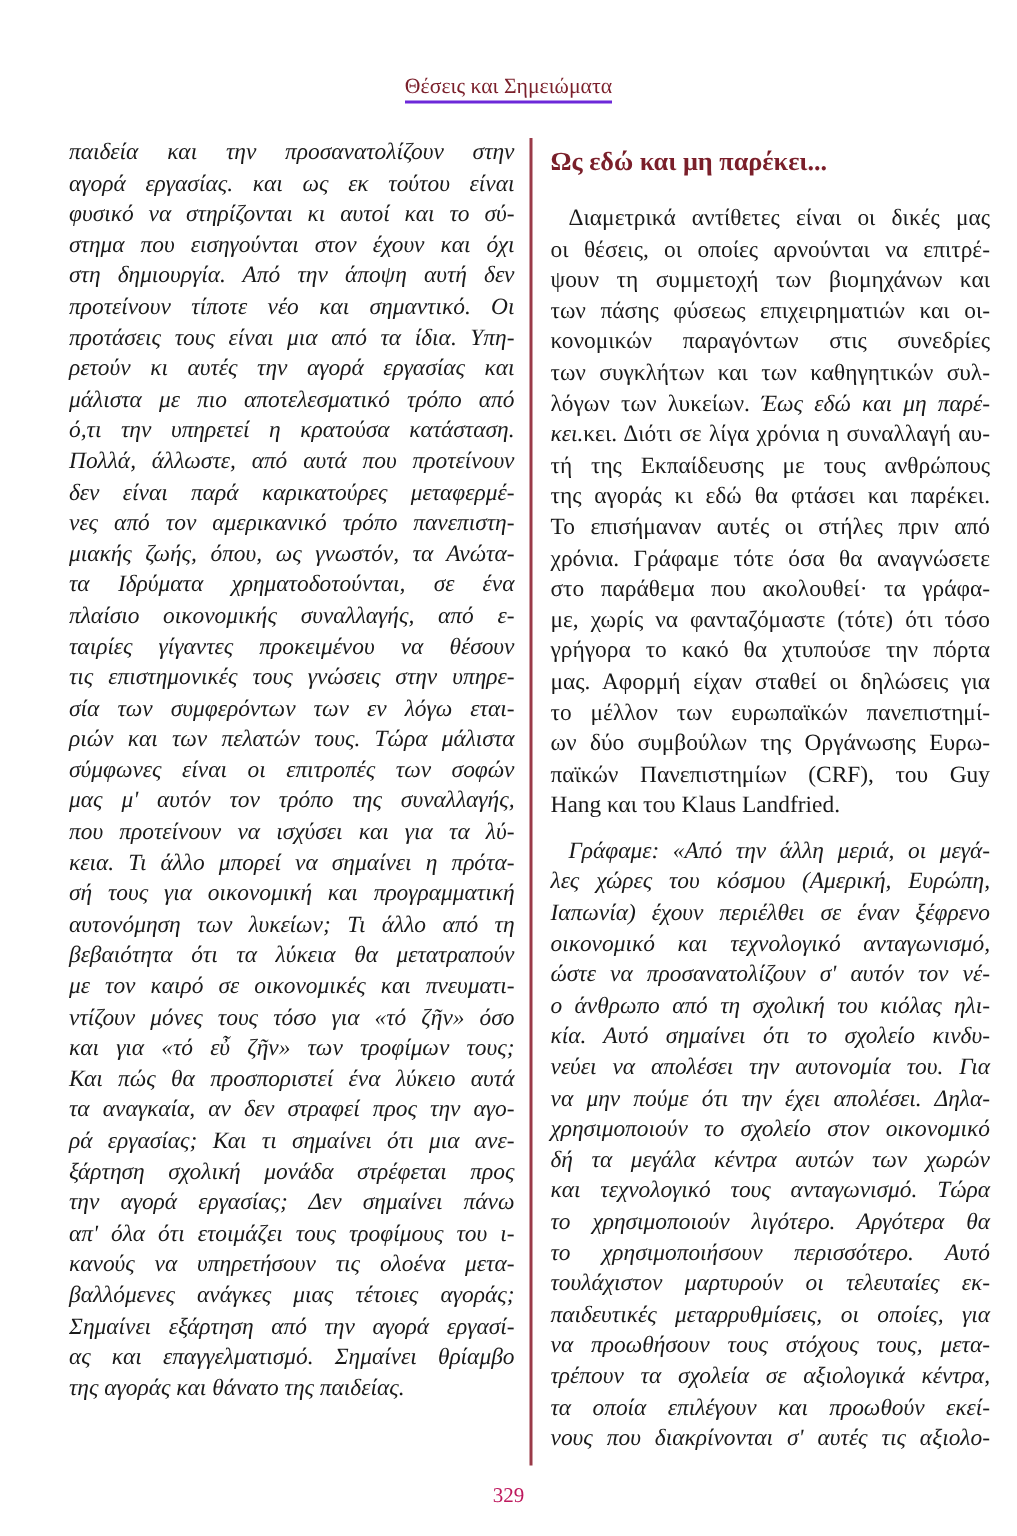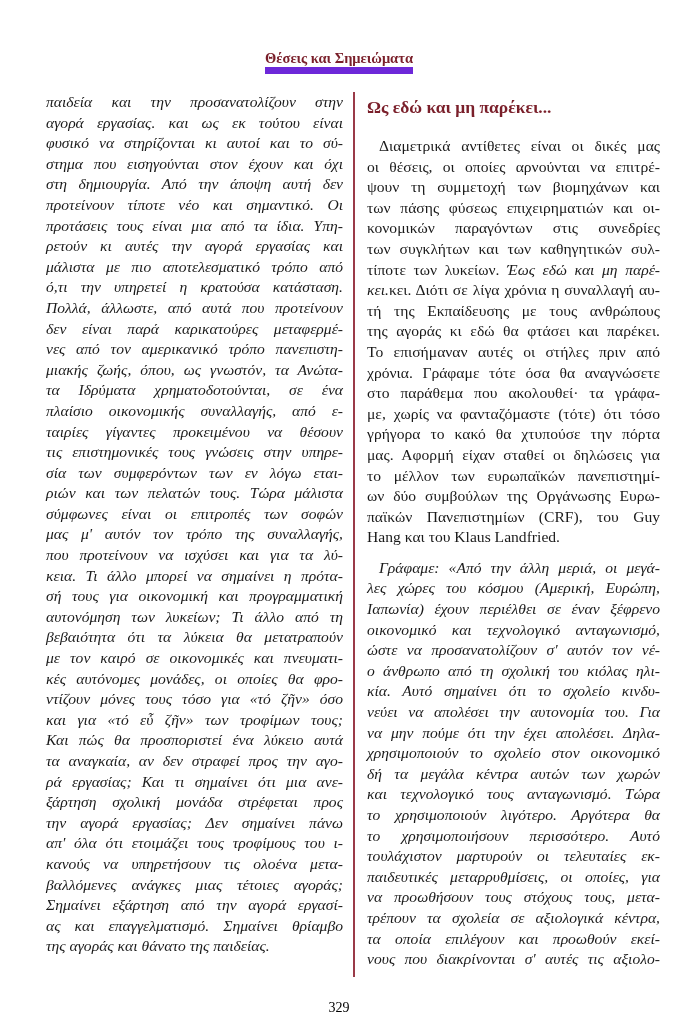--- a/index.html
+++ b/index.html
@@ -4,39 +4,39 @@
 <style>
   html, body { margin:0; padding:0; }
   body {
     width:678px; height:1024px; background:#ffffff; position:relative; overflow:hidden;
     font-family:"Liberation Serif", "DejaVu Serif", serif; color:#1a1a1a;
   }
   .running-head {
     position:absolute; top:49px; left:0; width:678px; text-align:center;
   }
   .running-head span {
-    font-size:14.5px; color:#7a1f2a; border-bottom:7px solid #6d28d9; padding-bottom:1px;font-weight:bold;
+    font-size:14.5px; color:#7a1f2a; border-bottom:2px solid #6d28d9; padding-bottom:1px;
   }
   .col {
     position:absolute; font-size:15.6px; line-height:20.6px;
   }
   .col-left { left:46px; top:92px; width:297px;font-style:italic; }
   .col-right { left:367px; top:96px; width:293px; }
   .line { display:block; white-space:nowrap; text-align:justify; text-align-last:justify; height:20.6px; }
   .line.last { text-align-last:left; }
   .line.indent { padding-left:12px; }
   .divider {
     position:absolute; left:353px; top:92px; width:2px; height:885px; background:#9a3a48;
   }
   .section-title {
     font-weight:bold; color:#7a1f2a; font-size:17.5px; text-align:left; height:40px; line-height:22px;
   }
   .it { font-style:italic; }
   .page-number {
-    position:absolute; top:990px; left:0; width:678px; text-align:center; font-size:14px; color:#000000;margin-top:10px;
+    position:absolute; top:990px; left:0; width:678px; text-align:center; font-size:14px; color:#be185d;
   }
   .spacer { height:10px; }
 </style>
 </head>
 <body>
 
 <div class="running-head">
   <span>Θέσεις και Σημειώματα</span>
 </div>
 
@@ -62,21 +62,20 @@
   <span class="line">σία των συμφερόντων των εν λόγω εται-</span>
   <span class="line">ριών και των πελατών τους. Τώρα μάλιστα</span>
   <span class="line">σύμφωνες είναι οι επιτροπές των σοφών</span>
   <span class="line">μας μ' αυτόν τον τρόπο της συναλλαγής,</span>
   <span class="line">που προτείνουν να ισχύσει και για τα λύ-</span>
   <span class="line">κεια. Τι άλλο μπορεί να σημαίνει η πρότα-</span>
   <span class="line">σή τους για οικονομική και προγραμματική</span>
   <span class="line">αυτονόμηση των λυκείων; Τι άλλο από τη</span>
   <span class="line">βεβαιότητα ότι τα λύκεια θα μετατραπούν</span>
   <span class="line">με τον καιρό σε οικονομικές και πνευματι-</span>
-  <span class="line">κές αυτόνομες μονάδες, οι οποίες θα φρο-</span>
   <span class="line">ντίζουν μόνες τους τόσο για «τό ζῆν» όσο</span>
   <span class="line">και για «τό εὖ ζῆν» των τροφίμων τους;</span>
   <span class="line">Και πώς θα προσποριστεί ένα λύκειο αυτά</span>
   <span class="line">τα αναγκαία, αν δεν στραφεί προς την αγο-</span>
   <span class="line">ρά εργασίας; Και τι σημαίνει ότι μια ανε-</span>
   <span class="line">ξάρτηση σχολική μονάδα στρέφεται προς</span>
   <span class="line">την αγορά εργασίας; Δεν σημαίνει πάνω</span>
   <span class="line">απ' όλα ότι ετοιμάζει τους τροφίμους του ι-</span>
   <span class="line">κανούς να υπηρετήσουν τις ολοένα μετα-</span>
   <span class="line">βαλλόμενες ανάγκες μιας τέτοιες αγοράς;</span>
@@ -88,21 +87,21 @@
 <div class="divider"></div>
 
 <div class="col col-right">
   <div class="section-title">Ως εδώ και μη παρέκει...</div>
   <span class="line indent">Διαμετρικά αντίθετες είναι οι δικές μας</span>
   <span class="line">οι θέσεις, οι οποίες αρνούνται να επιτρέ-</span>
   <span class="line">ψουν τη συμμετοχή των βιομηχάνων και</span>
   <span class="line">των πάσης φύσεως επιχειρηματιών και οι-</span>
   <span class="line">κονομικών παραγόντων στις συνεδρίες</span>
   <span class="line">των συγκλήτων και των καθηγητικών συλ-</span>
-  <span class="line"><span>τίποτε των λυκείων. </span><span class="it">Έως εδώ και μη παρέ-</span></span>
+  <span class="line"><span>λόγων των λυκείων. </span><span class="it">Έως εδώ και μη παρέ-</span></span>
   <span class="line"><span class="it">κει.</span><span>κει. Διότι σε λίγα χρόνια η συναλλαγή αυ-</span></span>
   <span class="line">τή της Εκπαίδευσης με τους ανθρώπους</span>
   <span class="line">της αγοράς κι εδώ θα φτάσει και παρέκει.</span>
   <span class="line">Το επισήμαναν αυτές οι στήλες πριν από</span>
   <span class="line">χρόνια. Γράφαμε τότε όσα θα αναγνώσετε</span>
   <span class="line">στο παράθεμα που ακολουθεί· τα γράφα-</span>
   <span class="line">με, χωρίς να φανταζόμαστε (τότε) ότι τόσο</span>
   <span class="line">γρήγορα το κακό θα χτυπούσε την πόρτα</span>
   <span class="line">μας. Αφορμή είχαν σταθεί οι δηλώσεις για</span>
   <span class="line">το μέλλον των ευρωπαϊκών πανεπιστημί-</span>

